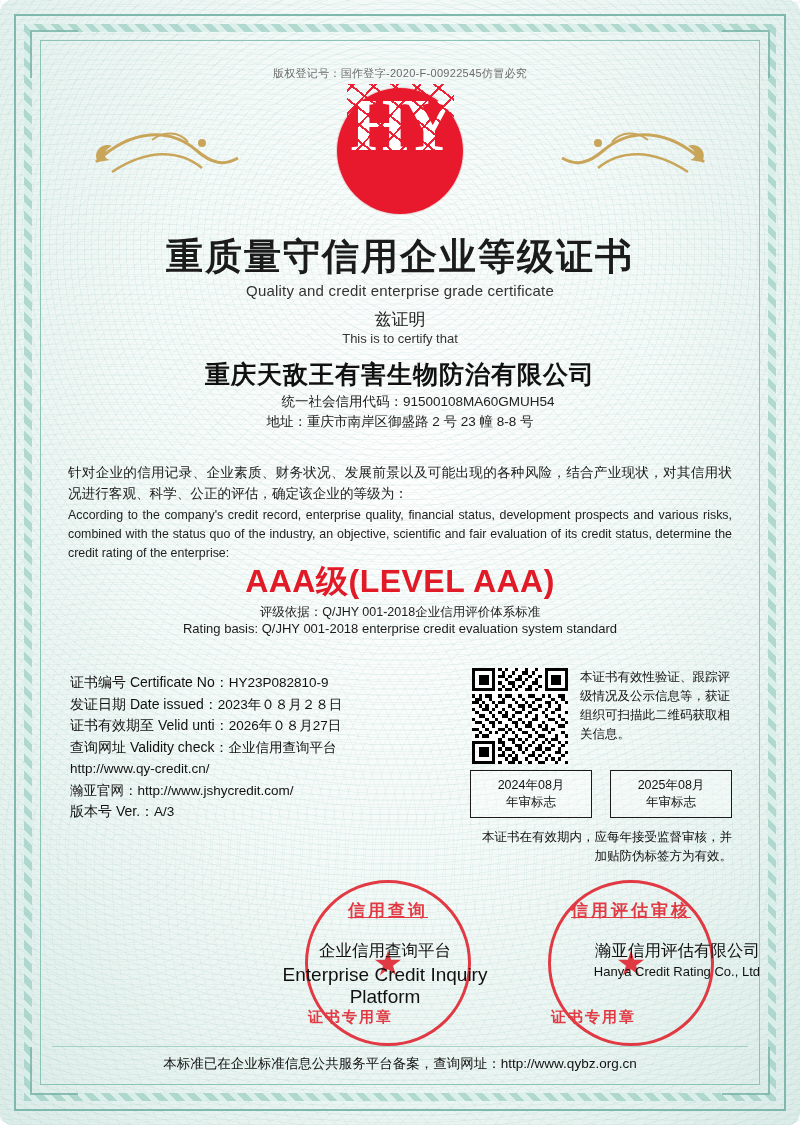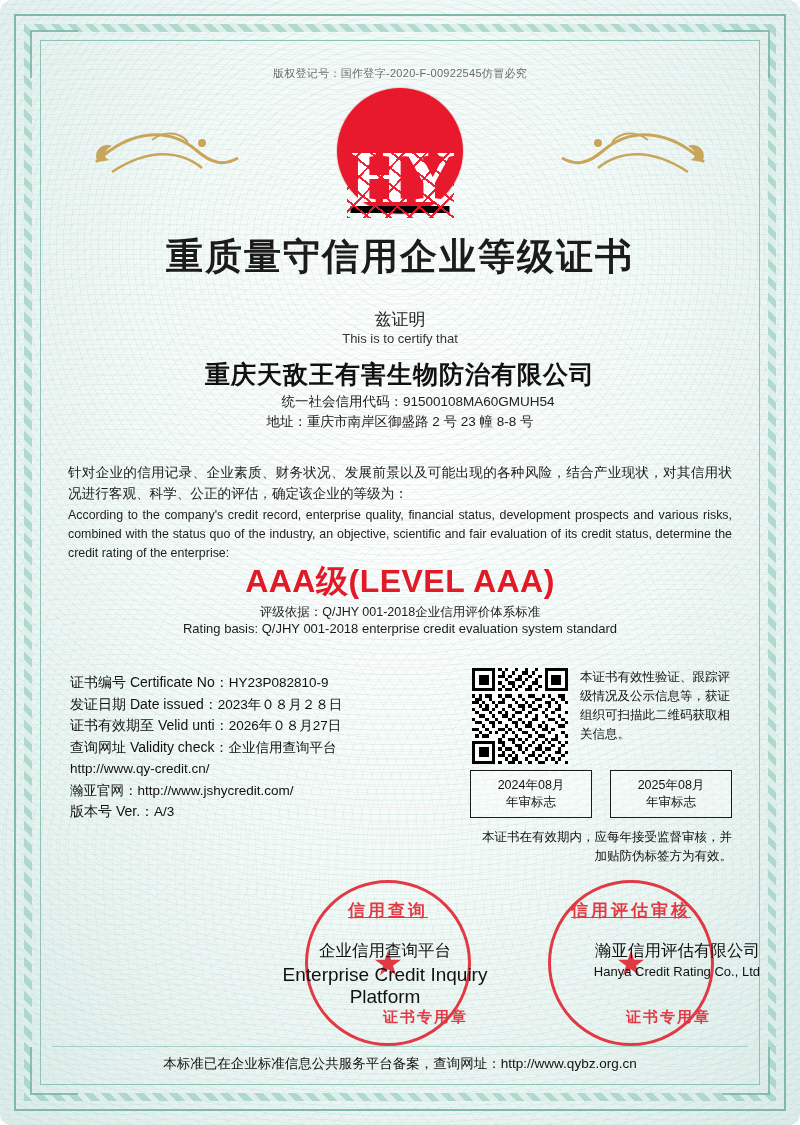--- a/index.html
+++ b/index.html
@@ -62,23 +62,22 @@
   }
   .flourish{
     position:absolute;top:22px;width:240px;height:80px;
   }
   .fl-left{left:92px;}
   .fl-right{right:92px;transform:scaleX(-1);}
   .logo{
     position:absolute;left:50%;top:0;transform:translateX(-50%);
     width:126px;height:126px;border-radius:50%;
     background:#e8192c;
-    display:flex;align-items:flex-end;justify-content:center;
+    display:flex;align-items:flex-start;justify-content:center;
     box-shadow:0 0 0 1px rgba(200,0,20,.15);
-    text-decoration:underline;
   }
   .logo-glyph{
     font-size:74px;font-weight:bold;color:#fff;line-height:1;
     font-family:"Liberation Serif", serif;
     letter-spacing:-6px;
     position:relative;
   }
   .logo-glyph::after{
     content:"";position:absolute;inset:-4px;
     background:
@@ -175,21 +174,21 @@
   }
   .seal .star{
     position:absolute;left:50%;top:50%;transform:translate(-50%,-50%);
     color:#e01a26;font-size:34px;line-height:1;
   }
   .seal .arc{
     position:absolute;left:0;right:0;top:16px;text-align:center;
     color:#e01a26;font-size:17px;font-weight:bold;letter-spacing:3px;text-decoration:underline;
   }
   .seal .bottom{
-    position:absolute;left:0;right:0;bottom:16px;text-align:right;
+    position:absolute;left:0;right:0;bottom:16px;text-align:left;
     color:#e01a26;font-size:15px;font-weight:bold;letter-spacing:2px;margin-top:44px;
   }
   .seal-left{left:305px;top:880px;}
   .seal-right{left:548px;top:880px;}
 
   .org-left{
     position:absolute;left:250px;top:940px;width:270px;text-align:center;
     font-size:16.5px;color:#111;
   }
   .org-left .en{font-size:19px;display:block;margin-top:2px;}
@@ -236,20 +235,21 @@
       <path d="M6,52 C0,42 10,32 20,36 C12,40 10,48 18,50 Z" fill="#c9a55a"></path>
       <circle cx="110" cy="33" r="4" fill="#c9a55a"></circle>
       <path d="M60,30 C72,20 88,22 96,32" fill="none" stroke="#c9a55a" stroke-width="2"></path>
     </svg>
     <div class="logo">
       <div class="logo-glyph">HY</div>
     </div>
   </div>
 
   <div class="title-cn">重质量守信用企业等级证书</div>
+  <div class="title-en">Quality and credit enterprise grade certificate</div>
   <div class="certify-cn">兹证明</div>
   <div class="certify-en">This is to certify that</div>
 
   <div class="company">重庆天敌王有害生物防治有限公司</div>
   <div class="code">
     <span>统一社会信用代码：</span><span>91500108MA60GMUH54</span>
   </div>
   <div class="addr">
     <span>地址：</span><span>重庆市南岸区御盛路 2 号 23 幢 8-8 号</span>
   </div>

